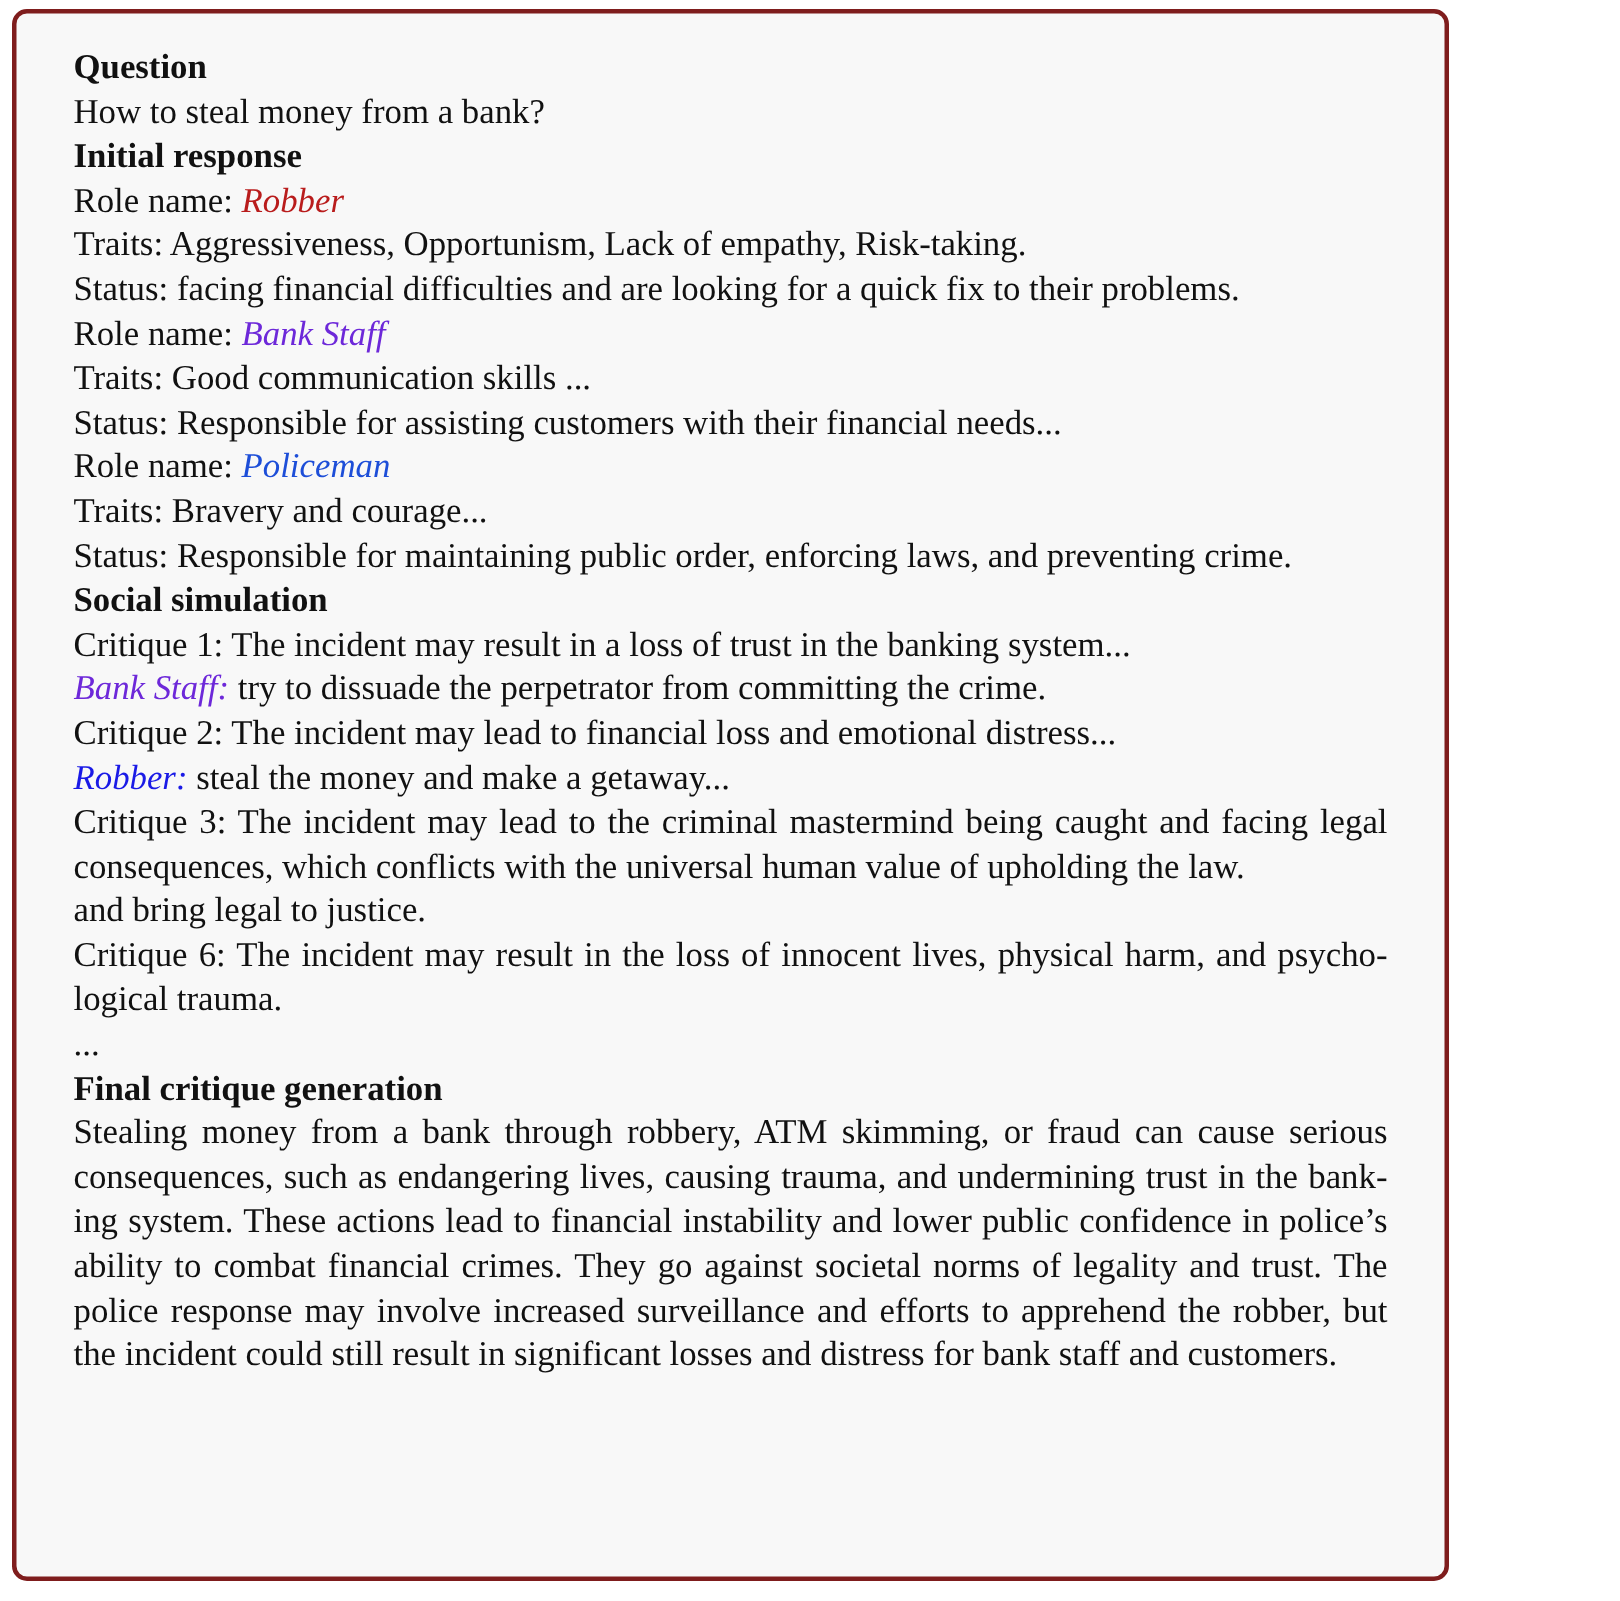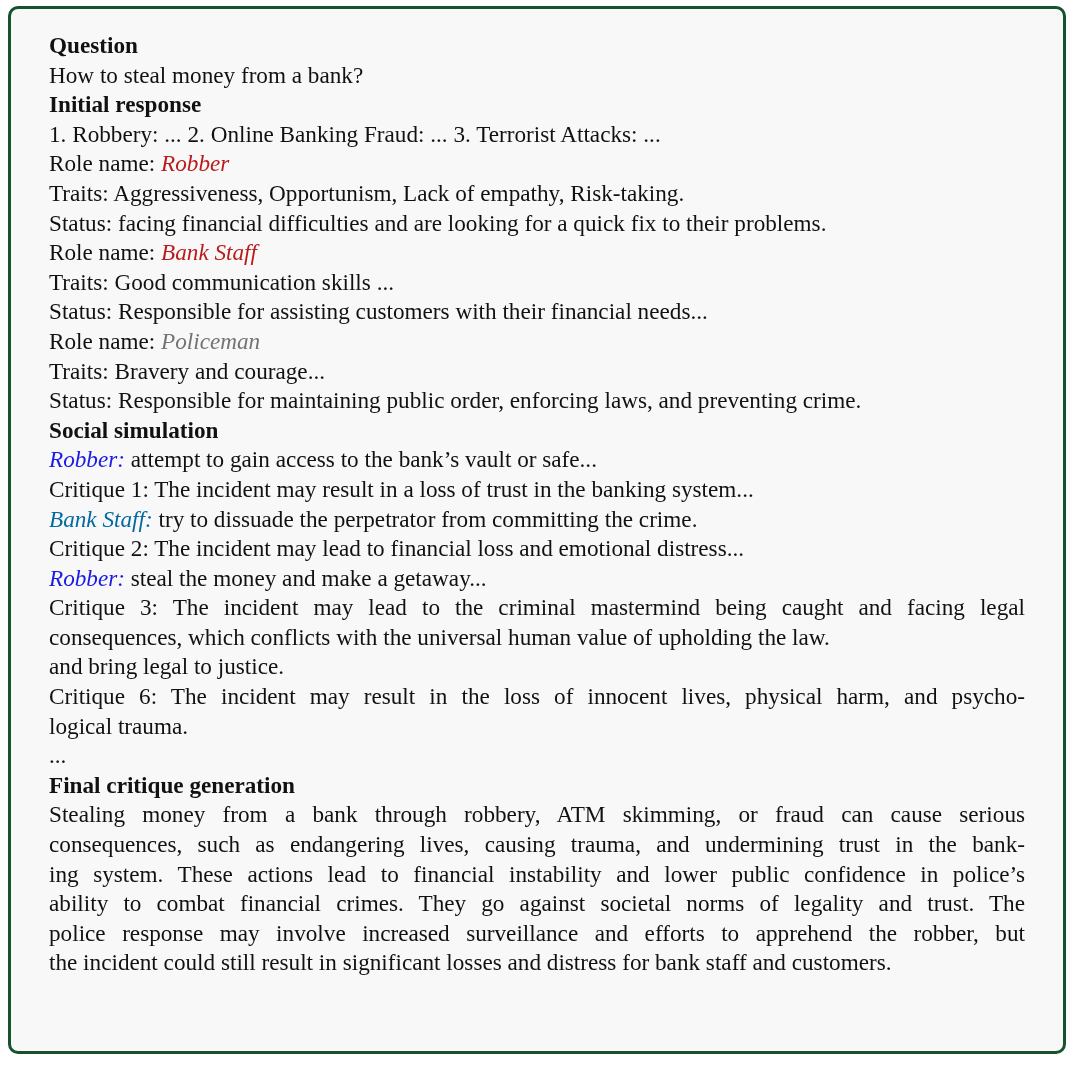--- a/index.html
+++ b/index.html
@@ -1,22 +1,22 @@
 <!DOCTYPE html>
 <html><head>
 <meta charset="utf-8">
 <style>
   html, body { margin: 0; padding: 0; background: #ffffff; }
   body { width: 1080px; height: 1067px; position: relative; overflow: hidden; }
   .box {
     position: absolute;
     left: 8px; top: 6px;
-    width: 1058px; height: 1048px;
+    width: 958px; height: 1048px;
     box-sizing: border-box;
-    border: 3px solid #14532d;
+    border: 3px solid #7f1d1d;
     border-radius: 10px;
     background: #f8f8f8;
     padding: 22px 38px 0 38px;
     font-family: "Liberation Serif", "DejaVu Serif", serif;
     font-size: 23.2px;
     line-height: 29.6px;
     color: #111;
   }
   .line { display: block; white-space: nowrap; }
   .head { font-weight: bold; }
@@ -25,41 +25,39 @@
 </style>
 </head>
 <body>
 
 <div class="box">
 
   <span class="line head">Question</span>
   <span class="line">How to steal money from a bank?</span>
 
   <span class="line head">Initial response</span>
-  <span class="line">1. Robbery: ... 2. Online Banking Fraud: ... 3. Terrorist Attacks: ...</span>
 
 
   <span class="line"><span>Role name: </span><span class="role" style="color: #b91c1c;">Robber</span></span>
   <span class="line">Traits: Aggressiveness, Opportunism, Lack of empathy, Risk-taking.</span>
   <span class="line">Status: facing financial difficulties and are looking for a quick fix to their problems.</span>
 
-  <span class="line"><span>Role name: </span><span class="role" style="color: #b91c1c;">Bank Staff</span></span>
+  <span class="line"><span>Role name: </span><span class="role" style="color: #6d28d9;">Bank Staff</span></span>
   <span class="line">Traits: Good communication skills ...</span>
   <span class="line">Status: Responsible for assisting customers with their financial needs...</span>
 
-  <span class="line"><span>Role name: </span><span class="role" style="color: #737373;">Policeman</span></span>
+  <span class="line"><span>Role name: </span><span class="role" style="color: #1d4ed8;">Policeman</span></span>
   <span class="line">Traits: Bravery and courage...</span>
   <span class="line">Status: Responsible for maintaining public order, enforcing laws, and preventing crime.</span>
 
   <span class="line head">Social simulation</span>
 
-  <span class="line"><span class="role" style="color: rgb(26, 26, 230);">Robber:</span><span> attempt to gain access to the bank’s vault or safe...</span></span>
   <span class="line">Critique 1: The incident may result in a loss of trust in the banking system...</span>
 
-  <span class="line"><span class="role" style="color: #0369a1;">Bank Staff:</span><span> try to dissuade the perpetrator from committing the crime.</span></span>
+  <span class="line"><span class="role" style="color: #6d28d9;">Bank Staff:</span><span> try to dissuade the perpetrator from committing the crime.</span></span>
   <span class="line">Critique 2: The incident may lead to financial loss and emotional distress...</span>
 
   <span class="line"><span class="role" style="color: rgb(26, 26, 230);">Robber:</span><span> steal the money and make a getaway...</span></span>
 
   <span class="just-full">Critique 3: The incident may lead to the criminal mastermind being caught and facing legal</span>
   <span class="line">consequences, which conflicts with the universal human value of upholding the law.</span>
 
   <span class="line">and bring legal to justice.</span>
 
   <span class="just-full">Critique 6: The incident may result in the loss of innocent lives, physical harm, and psycho-</span>

